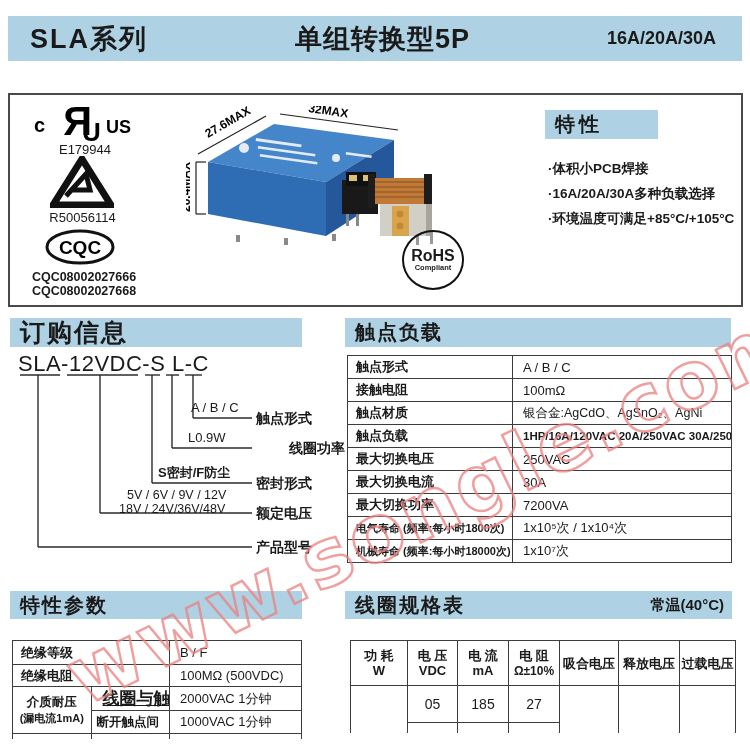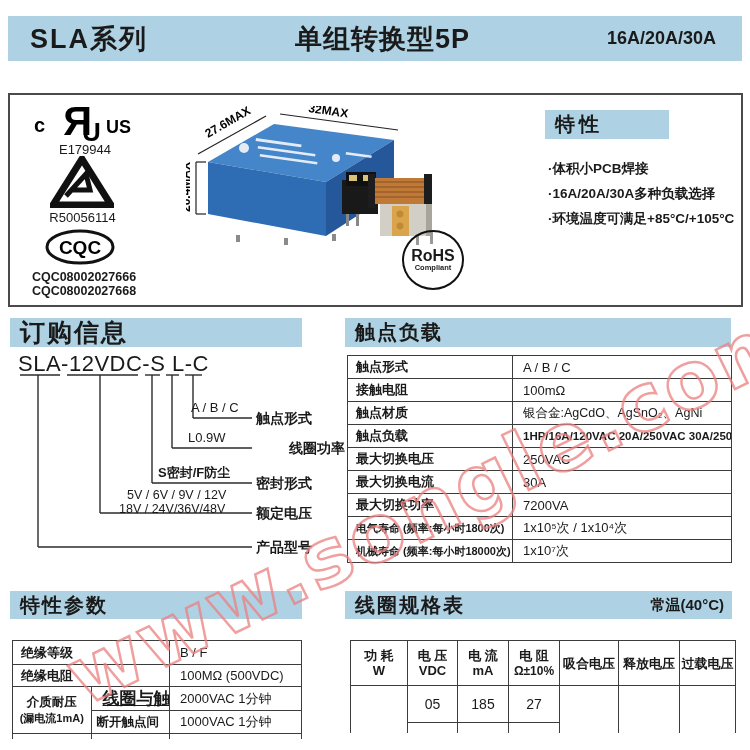--- a/index.html
+++ b/index.html
@@ -118,21 +118,21 @@
     <rect x="244" y="126" width="3" height="12" fill="#999"></rect>
   </g>
 </svg>
 
 <div class="abs" style="left:402px;top:230px;width:58px;height:56px;border:2.5px solid #111;border-radius:50%;
             display:flex;flex-direction:column;align-items:center;justify-content:center;">
   <span style="font-size:16px;font-weight:bold;line-height:15px;">RoHS</span>
   <span style="font-size:7.5px;font-weight:bold;">Compliant</span>
 </div>
 
-<div class="abs bar" style="left:545px;top:110px;width:124px;height:29px;">
+<div class="abs bar" style="left:545px;top:110px;width:113px;height:29px;">
   <span style="font-size:20px;letter-spacing:4px;">特性</span>
 </div>
 <div class="bullet" style="left:548px;top:160px;">·体积小PCB焊接</div>
 <div class="bullet" style="left:548px;top:185px;">·16A/20A/30A多种负载选择</div>
 <div class="bullet" style="left:548px;top:210px;text-align:right;">·环境温度可满足+85°C/+105°C</div>
 
 <div class="abs bar" style="left:10px;top:318px;width:292px;height:29px;">
   <span style="font-size:25px;letter-spacing:2px;">订购信息</span>
 </div>
 

